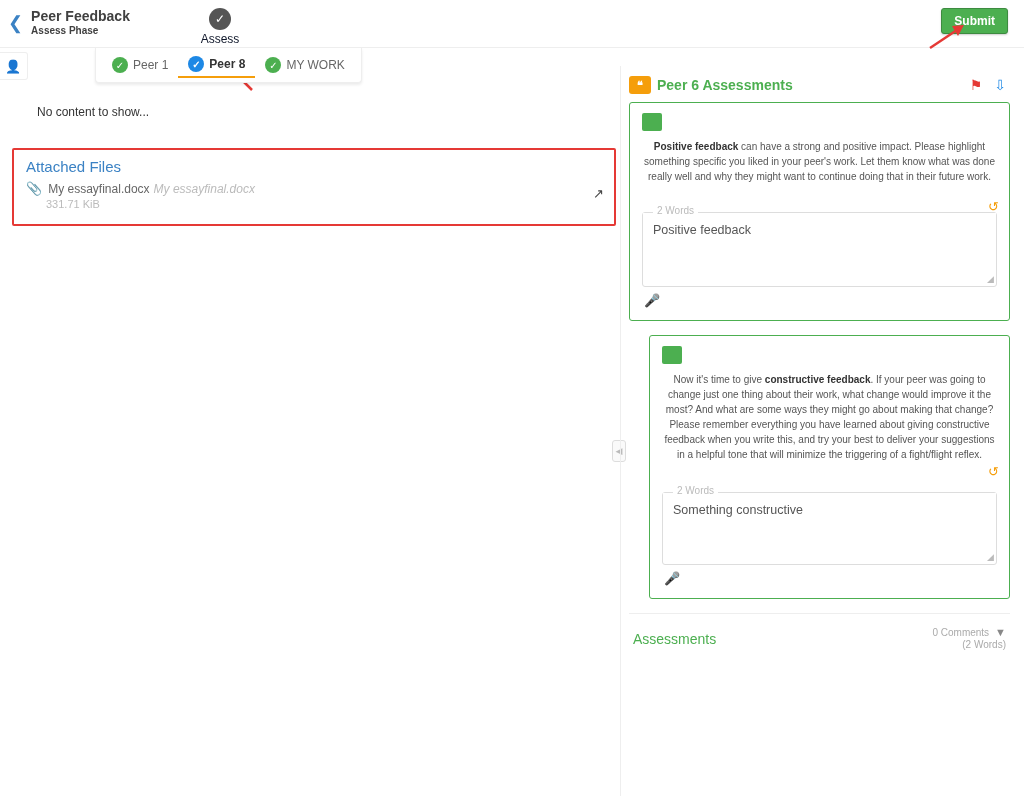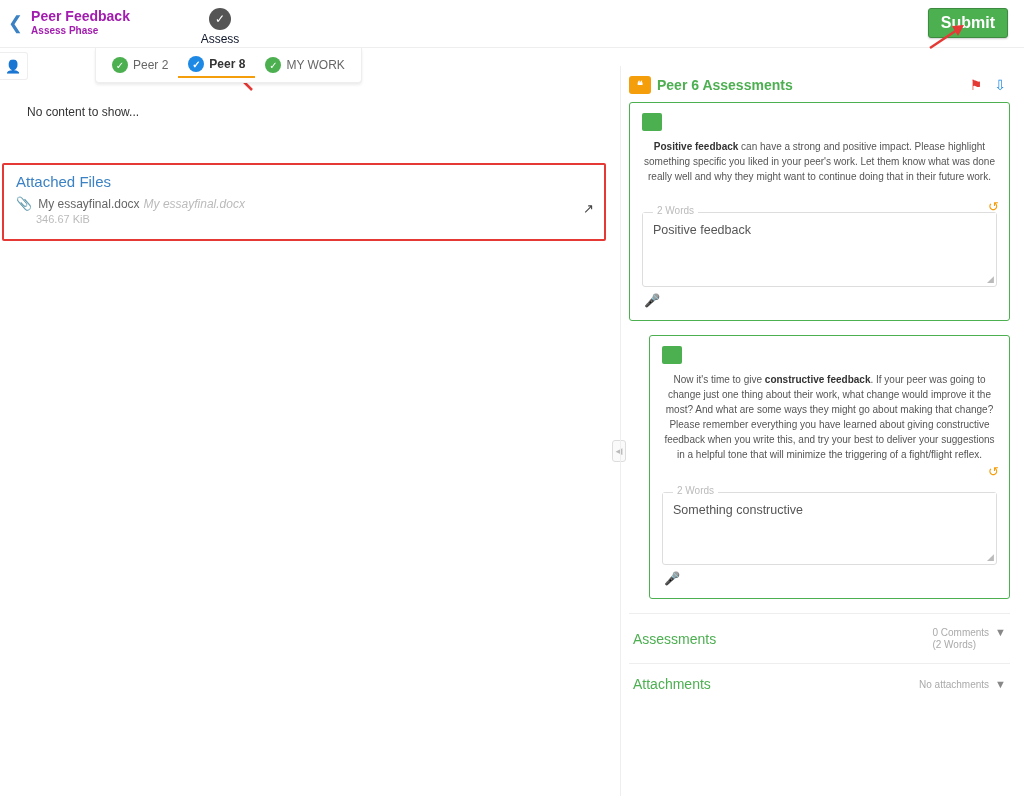--- a/index.html
+++ b/index.html
@@ -1,43 +1,43 @@
 <!DOCTYPE html>
 <html><head>
   <meta charset="utf-8">
   <style>
     * { box-sizing: border-box; margin: 0; padding: 0; }
     body { font-family: -apple-system, BlinkMacSystemFont, "Segoe UI", Arial, sans-serif; font-size: 13px; color: #333; background: #fff; width: 1024px; height: 796px; overflow: hidden; position: relative; }
 
     .header { display: flex; align-items: flex-start; justify-content: space-between; padding: 8px 16px 0 8px; border-bottom: 1px solid #eee; height: 48px; }
     .header-left { display: flex; align-items: flex-start; }
     .back-arrow { color: #3b82c4; font-size: 18px; padding: 4px 8px 0 0; cursor: pointer; }
-    .title-block { color: #a21caf; font-weight: 700; line-height: 1.2; }
+    .title-block { color: #404040; font-weight: 700; line-height: 1.2; }
     .title-block .line1 { font-size: 14px; }
     .title-block .line2 { font-size: 10px; }
 
     .assess-pill { position: absolute; left: 185px; top: 8px; text-align: center; width: 70px; }
     .assess-circle { width: 22px; height: 22px; border-radius: 50%; background: #555; color: #fff; font-size: 12px; display: inline-flex; align-items: center; justify-content: center; }
     .assess-label { font-size: 12px; color: #0f172a; margin-top: 2px; }
     .assess-underline { height: 2px; background: #f59e0b; margin-top: 2px; }
 
-    .submit-btn { background: #4caf50; color: #fff; border: 1px solid #3d8b40; border-radius: 3px; padding: 5px 12px; font-size: 16px; font-weight: 600; cursor: pointer; box-shadow: 0 1px 2px rgba(0,0,0,0.2); }
+    .submit-btn { background: #4caf50; color: #fff; border: 1px solid #3d8b40; border-radius: 3px; padding: 5px 12px; font-size: 12px; font-weight: 600; cursor: pointer; box-shadow: 0 1px 2px rgba(0,0,0,0.2); }
 
     .tab-row { position: absolute; left: 95px; top: 48px; display: flex; background: #fff; border: 1px solid #eee; border-top: none; border-radius: 0 0 4px 4px; box-shadow: 0 2px 3px rgba(0,0,0,0.08); padding: 4px 6px; z-index: 5; }
     .tab { display: flex; align-items: center; padding: 4px 10px; font-size: 12px; color: #666; cursor: pointer; }
     .tab-check { width: 16px; height: 16px; border-radius: 50%; display: inline-flex; align-items: center; justify-content: center; color: #fff; font-size: 10px; margin-right: 5px; }
     .check-green { background: #4caf50; }
     .check-blue { background: #1e88e5; }
     .tab.active { font-weight: 700; color: #333; border-bottom: 2px solid #f59e0b; }
 
     .left-col-icon { position: absolute; left: 0; top: 52px; width: 28px; height: 28px; background: #fff; border: 1px solid #eee; border-left: none; display: flex; align-items: center; justify-content: center; color: #3b82c4; font-size: 13px; border-radius: 0 3px 3px 0; }
 
-    .content-area { position: absolute; left: 2px; top: 82px; width: 604px; }
+    .content-area { position: absolute; left: 12px; top: 82px; width: 604px; }
     .no-content { padding: 22px 24px; font-size: 12px; color: #333; border: 1px solid transparent; }
-    .attached-box { margin-top: 21px; border: 2px solid #e53935; border-radius: 2px; position: relative; padding: 8px 12px 14px; }
+    .attached-box { margin-top: 6px; border: 2px solid #e53935; border-radius: 2px; position: relative; padding: 8px 12px 14px; }
     .attached-title { color: #3b82c4; font-size: 15px; font-weight: 400; margin-bottom: 6px; }
     .file-row { display: flex; align-items: center; font-size: 12px; color: #666; }
     .clip-icon { color: #999; margin-right: 6px; font-size: 13px; }
     .file-name { color: #666; }
     .file-name-italic { color: #bbb; font-style: italic; margin-left: 4px; }
     .file-size { color: #bbb; font-size: 11px; margin-left: 20px; margin-top: 2px; }
     .open-icon { position: absolute; right: 10px; top: 36px; color: #444; font-size: 13px; cursor: pointer; }
 
     .right-panel { position: absolute; left: 620px; top: 66px; right: 6px; bottom: 0; border-left: 1px solid #eee; padding: 8px 8px 0 8px; overflow: hidden; }
     .panel-head { display: flex; justify-content: space-between; align-items: center; padding: 2px 4px 8px 0; }
@@ -60,21 +60,21 @@
     .word-label { position: absolute; top: -8px; left: 10px; background: #fff; font-size: 10px; color: #bbb; padding: 0 4px; }
     .textarea { width: 100%; border: none; resize: none; padding: 10px; font-size: 12.5px; color: #555; font-family: inherit; outline: none; }
     .ta1 { height: 70px; }
     .ta2 { height: 68px; }
     .resize-handle { position: absolute; right: 2px; bottom: 2px; color: #bbb; font-size: 9px; }
     .mic-row { padding: 6px 2px 2px; }
     .mic-icon { color: #666; font-size: 13px; }
 
     .section-row { border-top: 1px solid #eee; padding: 12px 4px; display: flex; justify-content: space-between; align-items: center; cursor: pointer; }
     .section-title { color: #4caf50; font-size: 14px; font-weight: 500; }
-    .section-meta { font-size: 10px; color: #aaa; text-align: left; line-height: 1.2; }
+    .section-meta { font-size: 10px; color: #aaa; text-align: right; line-height: 1.2; }
     .caret { color: #888; margin-left: 6px; font-size: 11px; }
 
     .footer-row { display: flex; justify-content: space-between; align-items: center; padding: 12px 4px 10px; }
 
     .drag-handle { position: absolute; left: 612px; top: 440px; width: 14px; height: 22px; border: 1px solid #ddd; border-radius: 3px; background: #fafafa; display: flex; align-items: center; justify-content: center; color: #bbb; font-size: 9px; cursor: ew-resize; }
 
     .arrow-annot { position: absolute; pointer-events: none; }
   </style>
 </head>
 <body>
@@ -92,21 +92,21 @@
 
 <div class="assess-pill">
   <div class="assess-circle">✓</div>
   <div class="assess-label">Assess</div>
   <div class="assess-underline"></div>
 </div>
 
 <div class="tab-row">
   <div class="tab">
     <span class="tab-check check-green">✓</span>
-    <span>Peer 2</span>
+    <span>Peer 1</span>
   </div>
   <div class="tab active">
     <span class="tab-check check-blue">✓</span>
     <span>Peer 8</span>
   </div>
   <div class="tab">
     <span class="tab-check check-green">✓</span>
     <span>MY WORK</span>
   </div>
 </div>
@@ -115,21 +115,21 @@
 
 <div class="content-area">
   <div class="no-content">No content to show...</div>
   <div class="attached-box">
     <div class="attached-title">Attached Files</div>
     <div class="file-row">
       <span class="clip-icon">📎</span>
       <span class="file-name">My essayfinal.docx</span>
       <span class="file-name-italic">My essayfinal.docx</span>
     </div>
-    <div class="file-size">346.67 KiB</div>
+    <div class="file-size">331.71 KiB</div>
     <span class="open-icon">↗</span>
   </div>
 </div>
 
 <div class="drag-handle">◀</div>
 
 <div class="right-panel">
   <div class="panel-head">
     <div class="panel-head-left">
       <span class="quote-icon">❝</span>
@@ -174,26 +174,20 @@
   </div>
 
   <div class="section-row">
     <span class="section-title">Assessments</span>
     <span class="section-meta">
       <span>0 Comments</span><span class="caret">▼</span><br>
       <span>(2 Words)</span>
     </span>
   </div>
 
-  <div class="section-row">
-    <span class="section-title">Attachments</span>
-    <span class="section-meta">
-      <span>No attachments</span><span class="caret">▼</span>
-    </span>
-  </div>
 
   <div class="footer-row">
     
     
   </div>
 </div>
 
 <svg class="arrow-annot" style="left:224px; top:62px;" width="30" height="30">
   <line x1="28" y1="28" x2="6" y2="6" stroke="#e53935" stroke-width="2.5"></line>
   <polygon points="2,2 12,4 4,12" fill="#e53935"></polygon>

